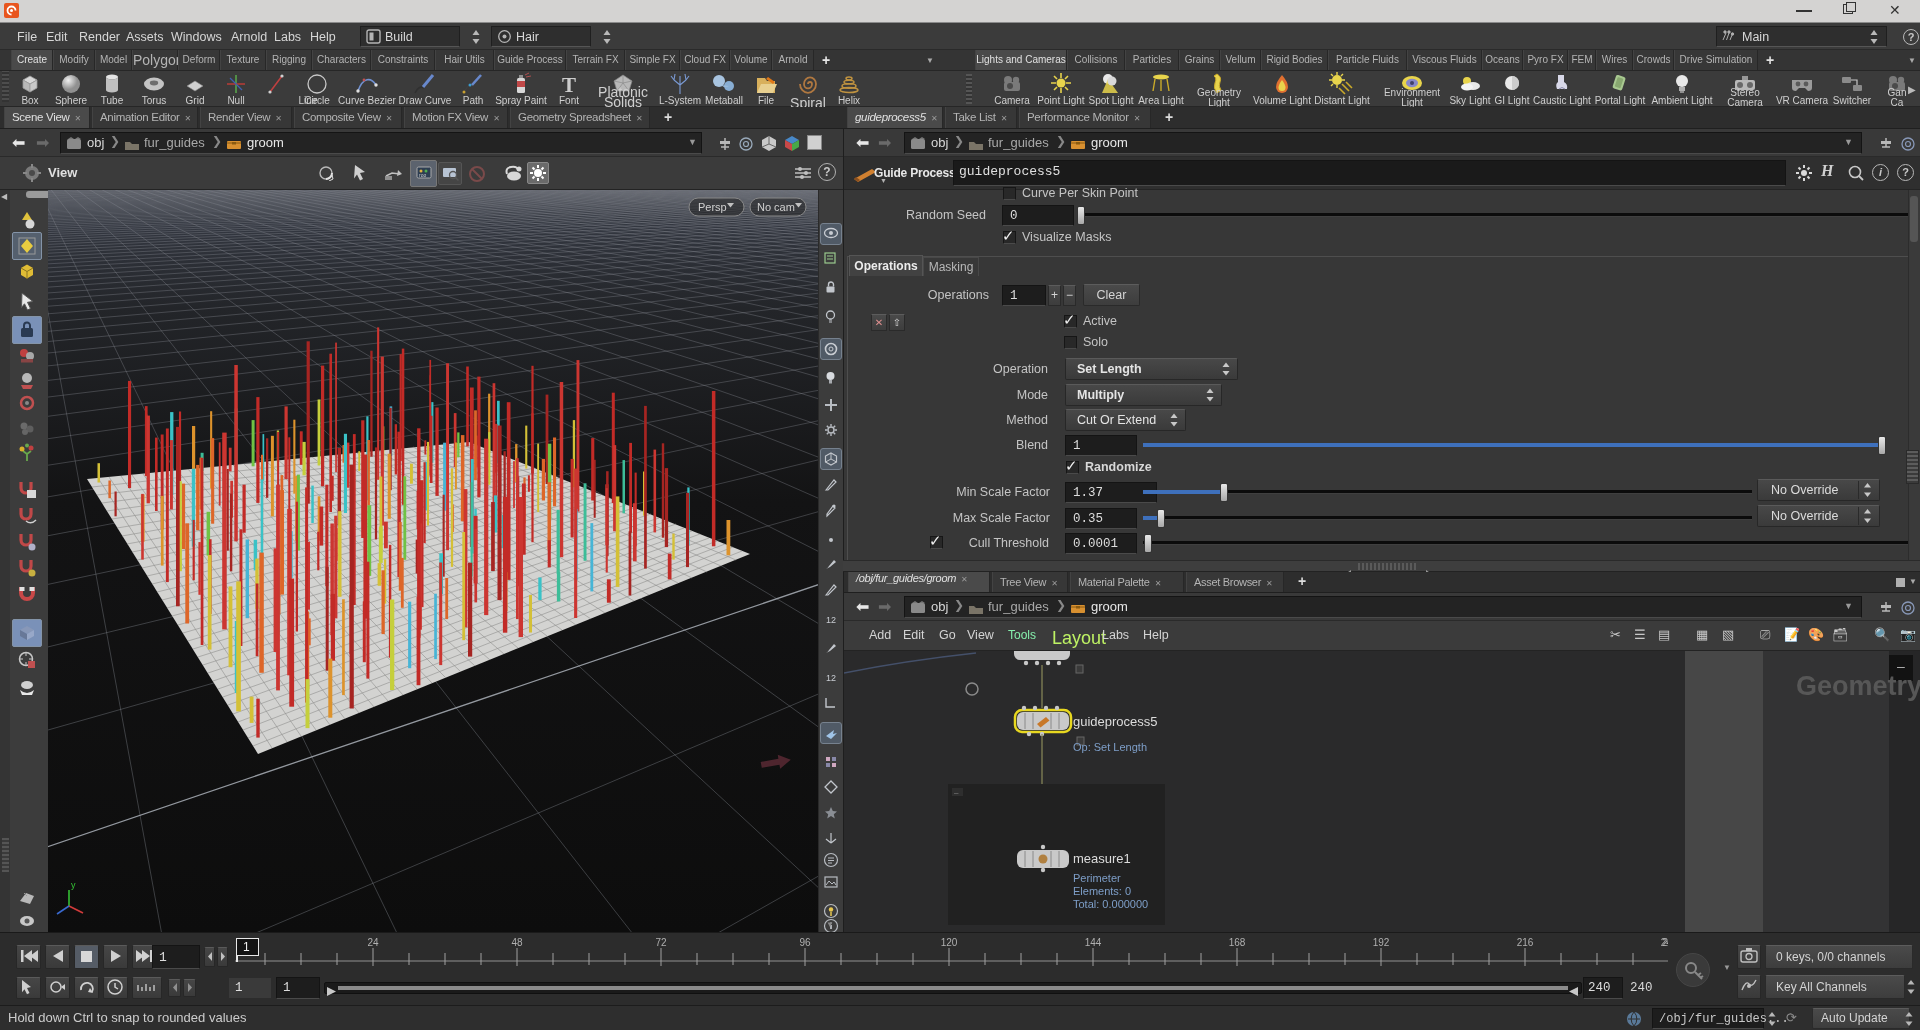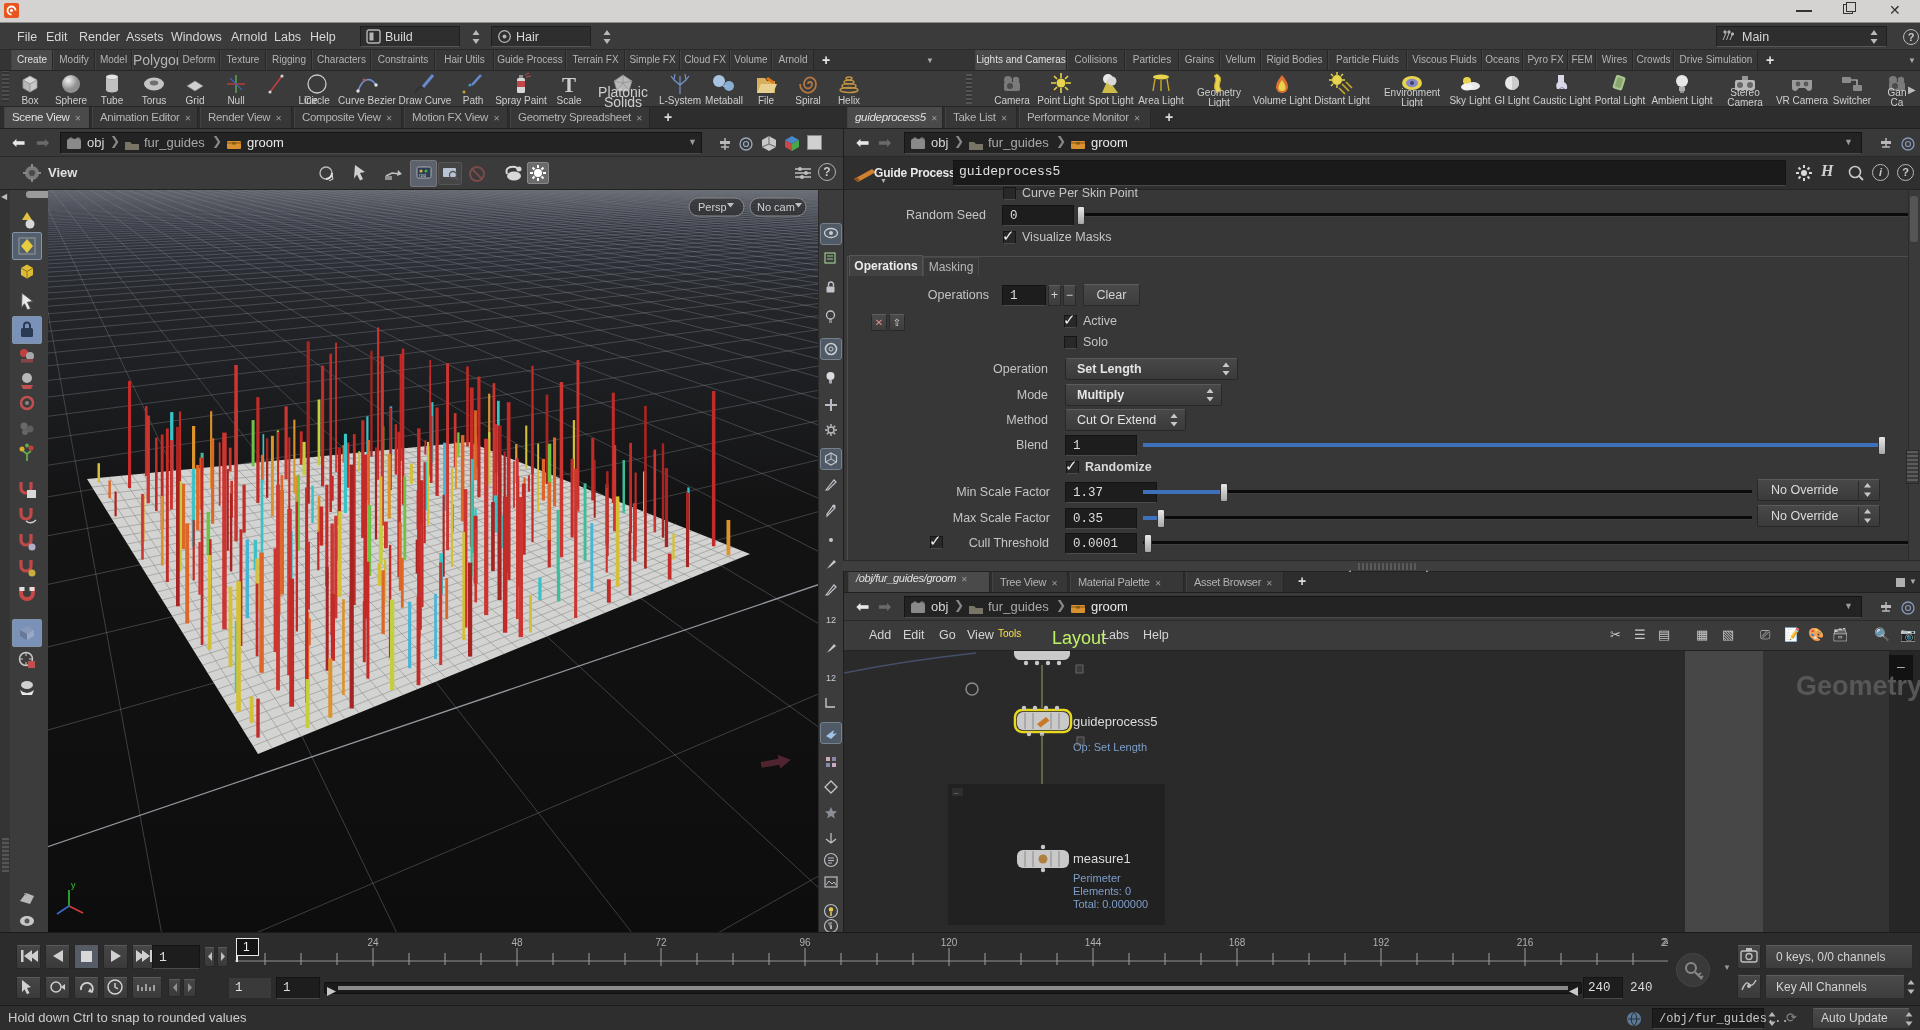--- a/index.html
+++ b/index.html
@@ -185,21 +185,21 @@
         <rect x="12" y="10" width="8" height="6" fill="#c04848"></rect>
         <rect x="14" y="4" width="4" height="3" fill="#909090"></rect>
         <g stroke="#b05050" stroke-width="1">
           <path d="M20 4 l4-2 M21 6 l5-1"></path>
         </g>
       </svg></div>
     <div class="tx" style="left:521px;top:95px;transform:translateX(-50%);font-size:10px;color:#cfcfcf;">Spray Paint</div>
     <div class="abs" style="left:553px;top:71px;width:32px;height:26px;"><svg width="32" height="26" viewBox="0 0 32 26">
         <text x="16" y="21" text-anchor="middle" font-family="Liberation Serif" font-size="21" font-weight="bold" fill="#cccccc">T</text>
       </svg></div>
-    <div class="tx" style="left:569px;top:95px;transform:translateX(-50%);font-size:10px;color:#cfcfcf;">Scale</div>
+    <div class="tx" style="left:569px;top:95px;transform:translateX(-50%);font-size:10px;color:#cfcfcf;">Font</div>
     <div class="abs" style="left:607px;top:71px;width:32px;height:26px;"><svg width="32" height="26" viewBox="0 0 32 26">
         <path d="M16 4 L25 10 L22 20 L10 20 L7 10 Z" fill="#b8b8b8" stroke="#888" stroke-width="0.7"></path>
         <path d="M16 4 L16 12 L22 20 M16 12 L10 20 M16 12 L7 10 M16 12 L25 10" stroke="#8a8a8a" stroke-width="0.7" fill="none"></path>
       </svg></div>
     <div class="tx" style="left:623px;top:88px;transform:translateX(-50%);font-size:14px;color:#cfcfcf;text-align:center;line-height:9.5px;">Platonic<br>Solids</div>
     <div class="abs" style="left:664px;top:71px;width:32px;height:26px;"><svg width="32" height="26" viewBox="0 0 32 26">
         <g stroke="#7a9ad4" stroke-width="1.1" fill="none">
           <path d="M16 23 V14 M16 14 l-6-5 M16 14 l6-5 M10 9 l-3-4 M10 9 l1-6 M22 9 l3-4 M22 9 l-1-6 M16 14 l0-9"></path>
         </g>
       </svg></div>
@@ -212,21 +212,21 @@
     <div class="tx" style="left:724px;top:95px;transform:translateX(-50%);font-size:10px;color:#cfcfcf;">Metaball</div>
     <div class="abs" style="left:750px;top:71px;width:32px;height:26px;"><svg width="32" height="26" viewBox="0 0 32 26">
         <path d="M7 7 h8 l2 3 h8 v12 h-18 z" fill="#d8b05c"></path>
         <path d="M7 22 l4-9 h16 l-4 9 z" fill="#e8d090"></path>
         <path d="M18 6 l7 5 -2 2 -7-5 z" fill="#e07818"></path>
       </svg></div>
     <div class="tx" style="left:766px;top:95px;transform:translateX(-50%);font-size:10px;color:#cfcfcf;">File</div>
     <div class="abs" style="left:792px;top:71px;width:32px;height:26px;"><svg width="32" height="26" viewBox="0 0 32 26">
         <path d="M16 13 a2 2 0 0 1 4 0 a4 4.4 0 0 1 -8 0 a6 6.6 0 0 1 12 0 a8 8.8 0 0 1 -16 0" fill="none" stroke="#b07840" stroke-width="1.8"></path>
       </svg></div>
-    <div class="tx" style="left:808px;top:95px;transform:translateX(-50%);font-size:10px;color:#cfcfcf;">Spiral</div>
+    <div class="tx" style="left:808px;top:95px;transform:translateX(-50%);font-size:14px;color:#cfcfcf;">Spiral</div>
     <div class="abs" style="left:833px;top:71px;width:32px;height:26px;"><svg width="32" height="26" viewBox="0 0 32 26">
         <g fill="none" stroke="#c09340" stroke-width="1.5">
           <ellipse cx="16" cy="19" rx="9" ry="2.6"></ellipse>
           <ellipse cx="16" cy="15" rx="7" ry="2.2"></ellipse>
           <ellipse cx="16" cy="11" rx="5" ry="1.8"></ellipse>
           <ellipse cx="16" cy="7.5" rx="3" ry="1.4"></ellipse>
         </g>
       </svg></div>
     <div class="tx" style="left:849px;top:95px;transform:translateX(-50%);font-size:10px;color:#cfcfcf;">Helix</div>
     <div class="abs" style="left:996px;top:71px;width:32px;height:26px;"><svg width="32" height="26" viewBox="0 0 32 26">
@@ -1143,21 +1143,21 @@
         <div class="abs" style="left:1056px;top:7px;"><svg width="16" height="16" viewBox="0 0 16 16">
             <circle cx="8" cy="8" r="6" fill="none" stroke="#8898b8" stroke-width="1.3"></circle>
             <circle cx="8" cy="8" r="2.5" fill="none" stroke="#8898b8" stroke-width="1.2"></circle>
           </svg></div>
       </div>
       <div class="abs" style="left:0;top:49px;width:1077px;height:30px;background:#3b3b3b;border-bottom:1px solid #232323;">
         <div class="tx" style="left:25px;top:7px;font-size:12.5px;color:#d4d4d4;">Add</div>
         <div class="tx" style="left:59px;top:7px;font-size:12.5px;color:#d4d4d4;">Edit</div>
         <div class="tx" style="left:95px;top:7px;font-size:12.5px;color:#d4d4d4;">Go</div>
         <div class="tx" style="left:123px;top:7px;font-size:12.5px;color:#d4d4d4;">View</div>
-        <div class="tx" style="left:154px;top:7px;font-size:10px;color:#fde047;">Tools</div>
+        <div class="tx" style="left:164px;top:7px;font-size:12px;color:#86efac;">Tools</div>
         <div class="tx" style="left:208px;top:7px;font-size:18px;color:#bef264;">Layout</div>
         <div class="tx" style="left:258px;top:7px;font-size:12.5px;color:#d4d4d4;">Labs</div>
         <div class="tx" style="left:299px;top:7px;font-size:12.5px;color:#d4d4d4;">Help</div>
         <div class="tx" style="left:766px;top:6px;font-size:13px;color:#c8c8c8;">✂</div>
         <div class="tx" style="left:790px;top:6px;font-size:13px;color:#c8c8c8;">☰</div>
         <div class="tx" style="left:814px;top:6px;font-size:13px;color:#c8c8c8;">▤</div>
         <div class="tx" style="left:852px;top:6px;font-size:13px;color:#c8c8c8;">▦</div>
         <div class="tx" style="left:878px;top:6px;font-size:13px;color:#c8c8c8;">▧</div>
         <div class="tx" style="left:916px;top:6px;font-size:13px;color:#c8c8c8;">⎚</div>
         <div class="tx" style="left:940px;top:6px;font-size:13px;color:#c8c8c8;">📝</div>

